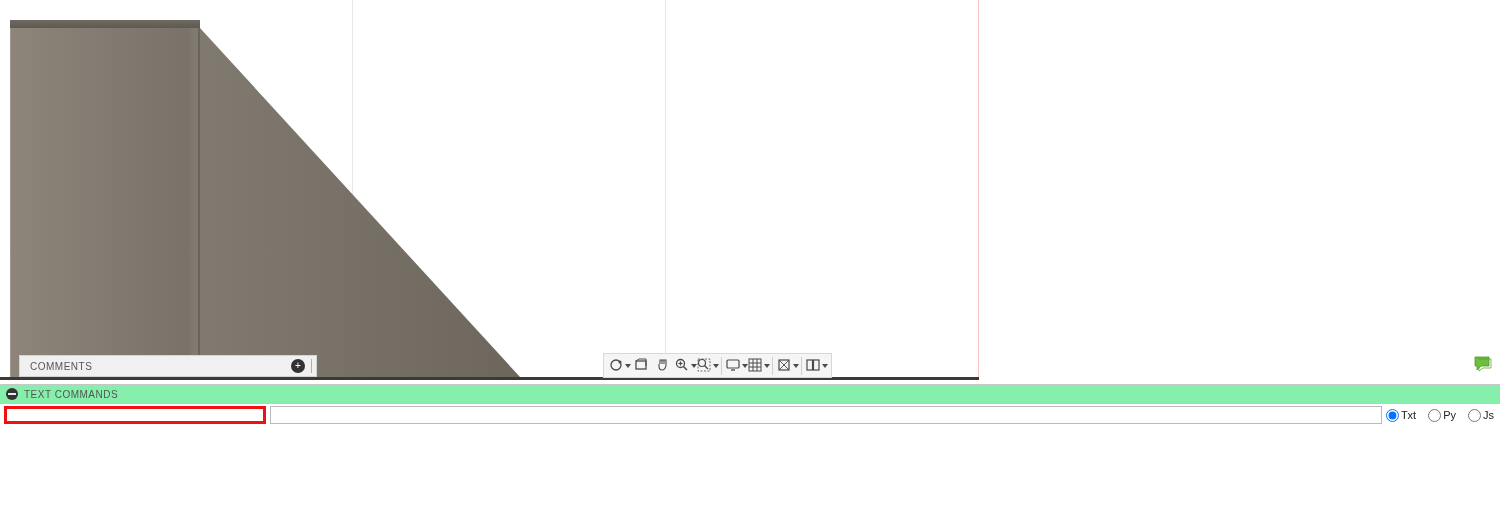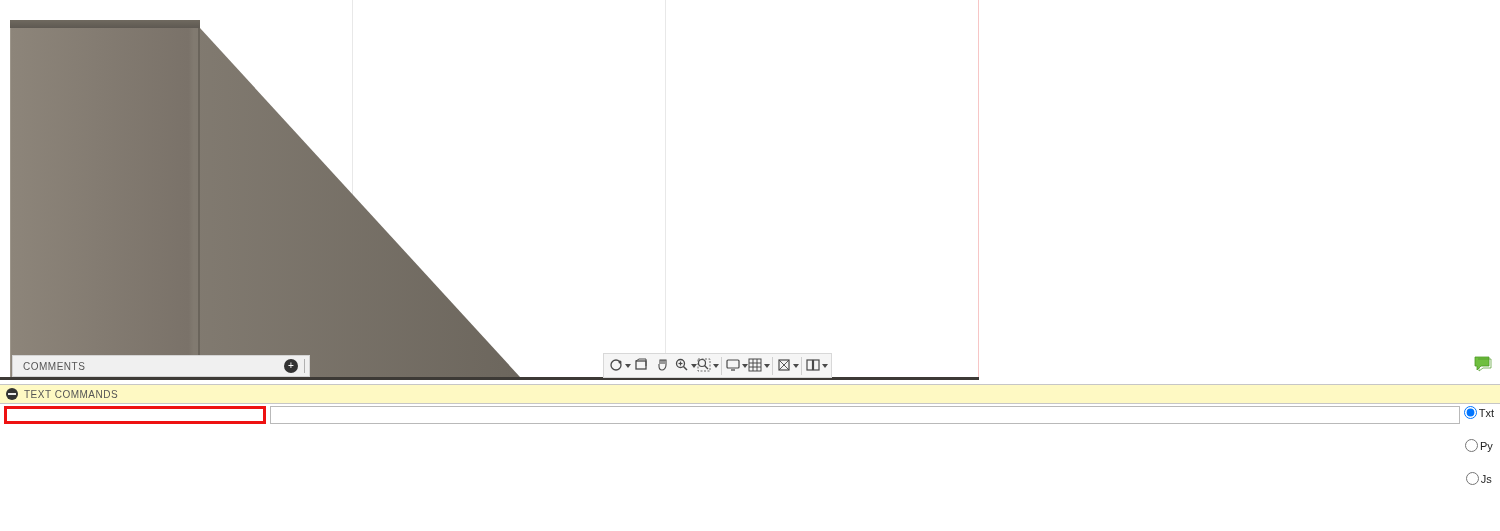--- a/index.html
+++ b/index.html
@@ -38,21 +38,21 @@
   
   .solid-svg {
     position: absolute;
     left: 0; top: 20px;
     width: 540px; height: 360px;
   }
 
   
   .comments-bar {
     position: absolute;
-    left: 12px;
+    left: 19px;
     top: 355px;
     width: 298px;
     height: 22px;
     background: #f0f0f0;
     border: 1px solid #d4d4d4;
     display: flex;
     align-items: center;
     padding-left: 10px;
     z-index: 5;
   }
@@ -125,21 +125,21 @@
     left: 0; top: 384px;
     width: 1500px;
     height: 147px;
     border-top: 1px solid #c6c6c6;
     background: #fff;
     display: flex;
     flex-direction: column;
   }
   .textcmd-header {
     height: 19px;
-    background: #fef9c3;
+    background: #86efac;
     border-bottom: 1px solid #c6c6c6;
     display: flex;
     align-items: center;
     padding-left: 6px;
   }
   .textcmd-header .collapse {
     width: 12px; height: 12px;
     border-radius: 50%;
     background: #323232;
     color: #eaeaea;
@@ -185,25 +185,24 @@
     border: 1px solid #b9b9b9;
     background: #fff;
     font-family: "Courier New", monospace;
     font-size: 12px;
     padding: 0 4px;
     outline: none;
   }
   .lang-radios {
     display: flex;
     align-items: center;
-    gap: 20px;
+    gap: 12px;
     padding-right: 2px;
     font-size: 11px;
     color: #222;
-    flex-direction: column;
   }
   .lang-radios label { display: flex; align-items: center; gap: 2px; cursor: pointer;}
   .lang-radios input { margin: 0; }
 </style>
 </head>
 <body>
 
 <div class="viewport">
   <div class="grid-v v1"></div>
   <div class="grid-v v2"></div>

